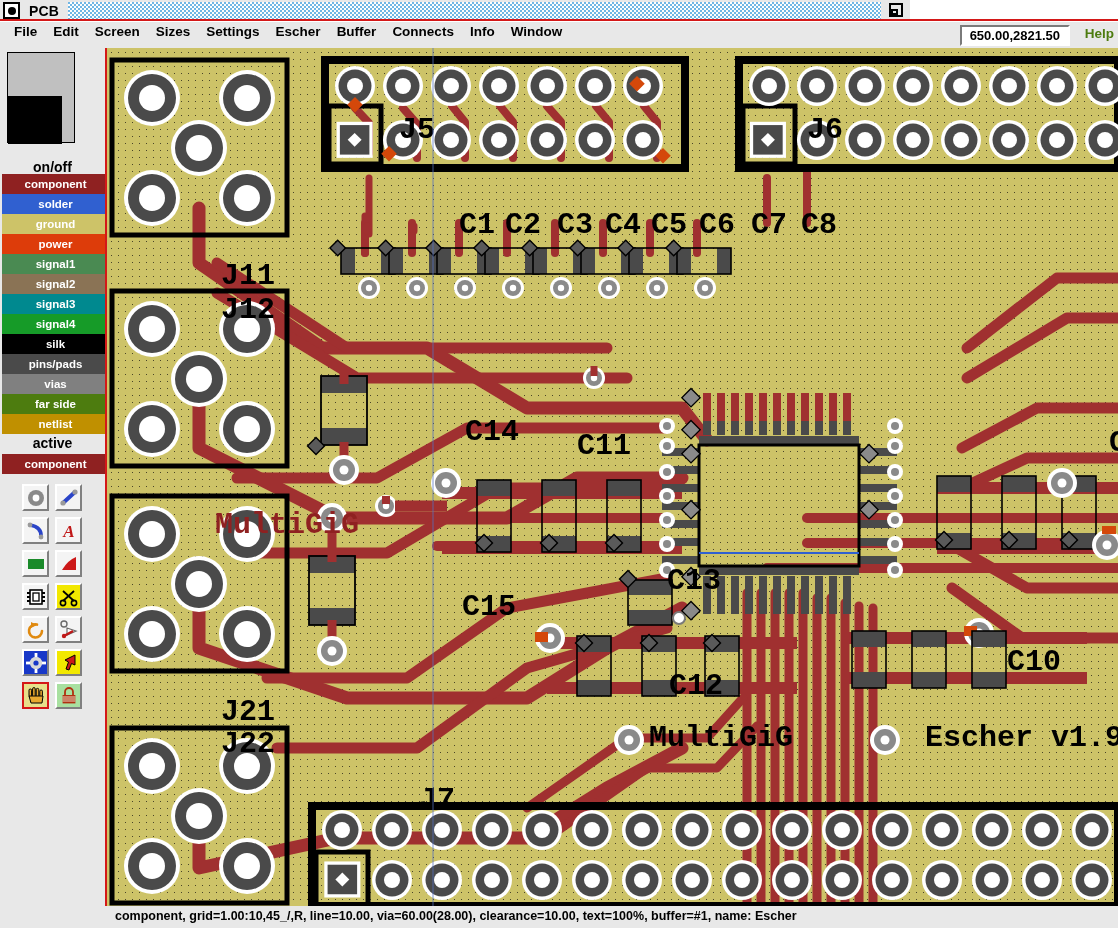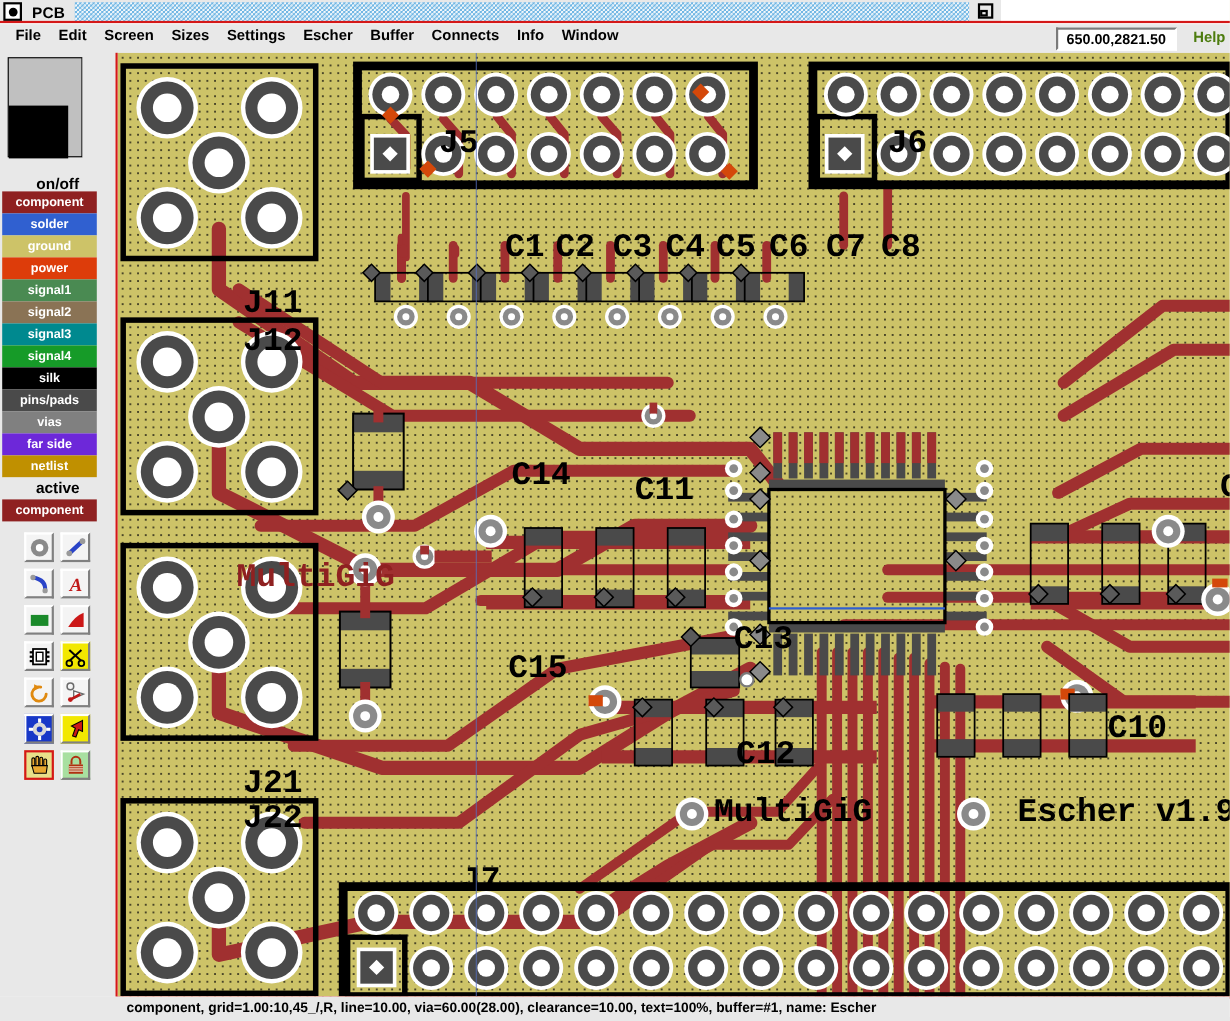--- a/index.html
+++ b/index.html
@@ -89,21 +89,21 @@
   #panner-right {
     position: absolute; left: 75px; top: 4px; width: 23px; height: 91px; background: #e8e8e8;
   }
 
   .sec-head {
     position: absolute; left: 2px; width: 101px; height: 19px;
     text-align: center; font-size: 14px; font-weight: bold; color: #000;
     line-height: 19px; background: #e8e8e8;
   }
   .layer-btn {
-    position: absolute; left: 2px; width: 86px; height: 20px;
+    position: absolute; left: 2px; width: 107px; height: 20px;
     text-align: center; font-size: 11.5px; font-weight: bold;
     line-height: 20px; color: #fff; cursor: pointer;
     overflow: hidden; white-space: nowrap;
   }
 
   
   #tools { position: absolute; left: 22px; top: 436px; width: 62px; }
   .tool-btn {
     position: absolute; width: 27px; height: 27px;
     background: #f4f4f4;
@@ -191,21 +191,21 @@
   <div class="layer-btn" id="L1" style="top: 146px; background: rgb(48, 96, 208); color: rgb(255, 255, 255);">solder</div>
   <div class="layer-btn" id="L2" style="top: 166px; background: rgb(205, 195, 104); color: rgb(255, 255, 255);">ground</div>
   <div class="layer-btn" id="L3" style="top: 186px; background: rgb(221, 60, 10); color: rgb(255, 255, 255);">power</div>
   <div class="layer-btn" id="L4" style="top: 206px; background: rgb(74, 138, 82); color: rgb(255, 255, 255);">signal1</div>
   <div class="layer-btn" id="L5" style="top: 226px; background: rgb(138, 115, 85); color: rgb(255, 255, 255);">signal2</div>
   <div class="layer-btn" id="L6" style="top: 246px; background: rgb(0, 137, 143); color: rgb(255, 255, 255);">signal3</div>
   <div class="layer-btn" id="L7" style="top: 266px; background: rgb(22, 155, 40); color: rgb(255, 255, 255);">signal4</div>
   <div class="layer-btn" id="L8" style="top: 286px; background: rgb(0, 0, 0); color: rgb(255, 255, 255);">silk</div>
   <div class="layer-btn" id="L9" style="top: 306px; background: rgb(74, 74, 74); color: rgb(255, 255, 255);">pins/pads</div>
   <div class="layer-btn" id="L10" style="top: 326px; background: rgb(128, 128, 128); color: rgb(255, 255, 255);">vias</div>
-  <div class="layer-btn" id="L11" style="top: 346px; background: #6d28d9; color: rgb(255, 255, 255);">far side</div>
+  <div class="layer-btn" id="L11" style="top: 346px; background: #4d7c0f; color: rgb(255, 255, 255);">far side</div>
   <div class="layer-btn" id="L12" style="top: 366px; background: rgb(192, 144, 0); color: rgb(255, 255, 255);">netlist</div>
 
   <div class="sec-head" style="top:386px">active</div>
   <div class="layer-btn" id="LA" style="top: 406px; background: rgb(143, 33, 33); color: rgb(255, 255, 255);">component</div>
 
   <div id="tools">
     <div class="tool-btn" style="left:0;top:0">
       <svg width="20" height="20" viewBox="0 0 20 20">
           <circle cx="10" cy="10" r="8" fill="#8a8a8a"></circle>
           <circle cx="10" cy="10" r="3.4" fill="#ffffff"></circle>

